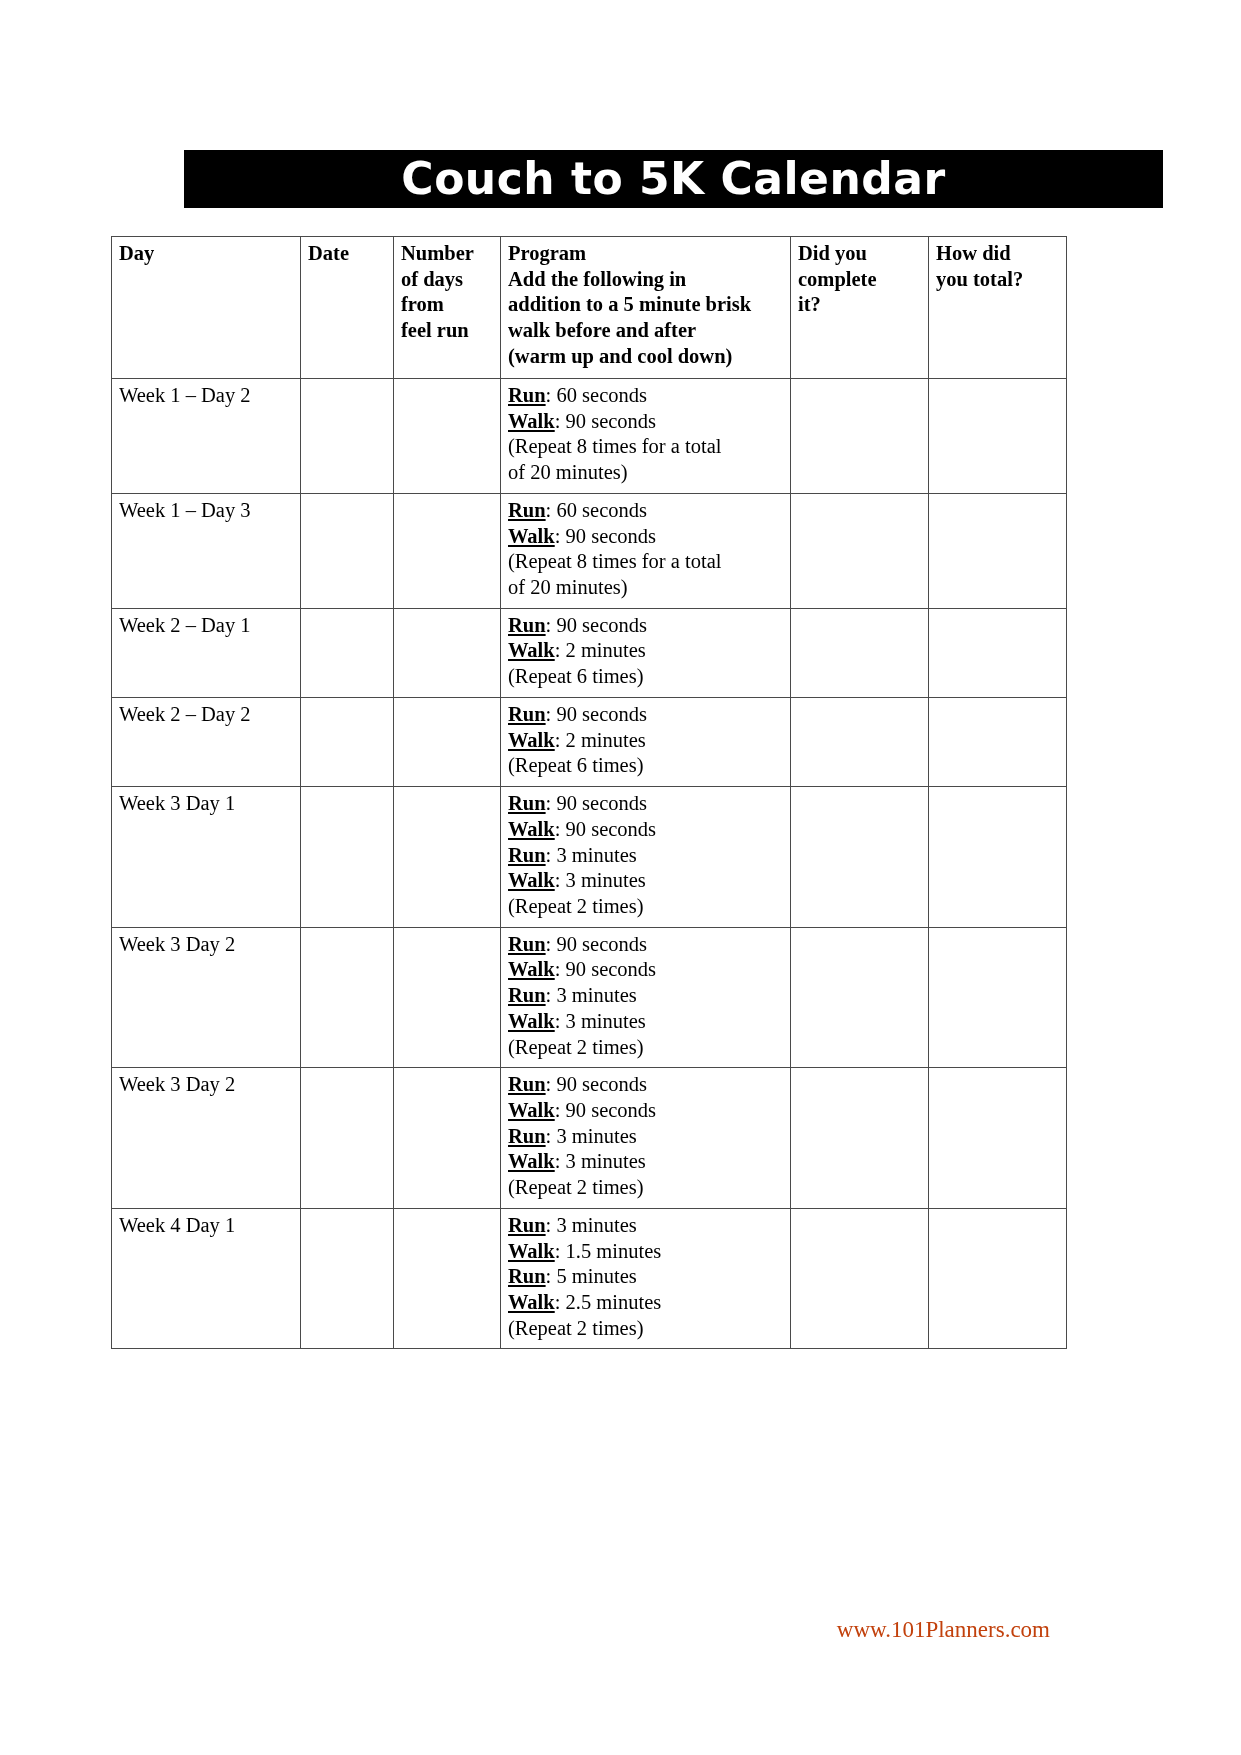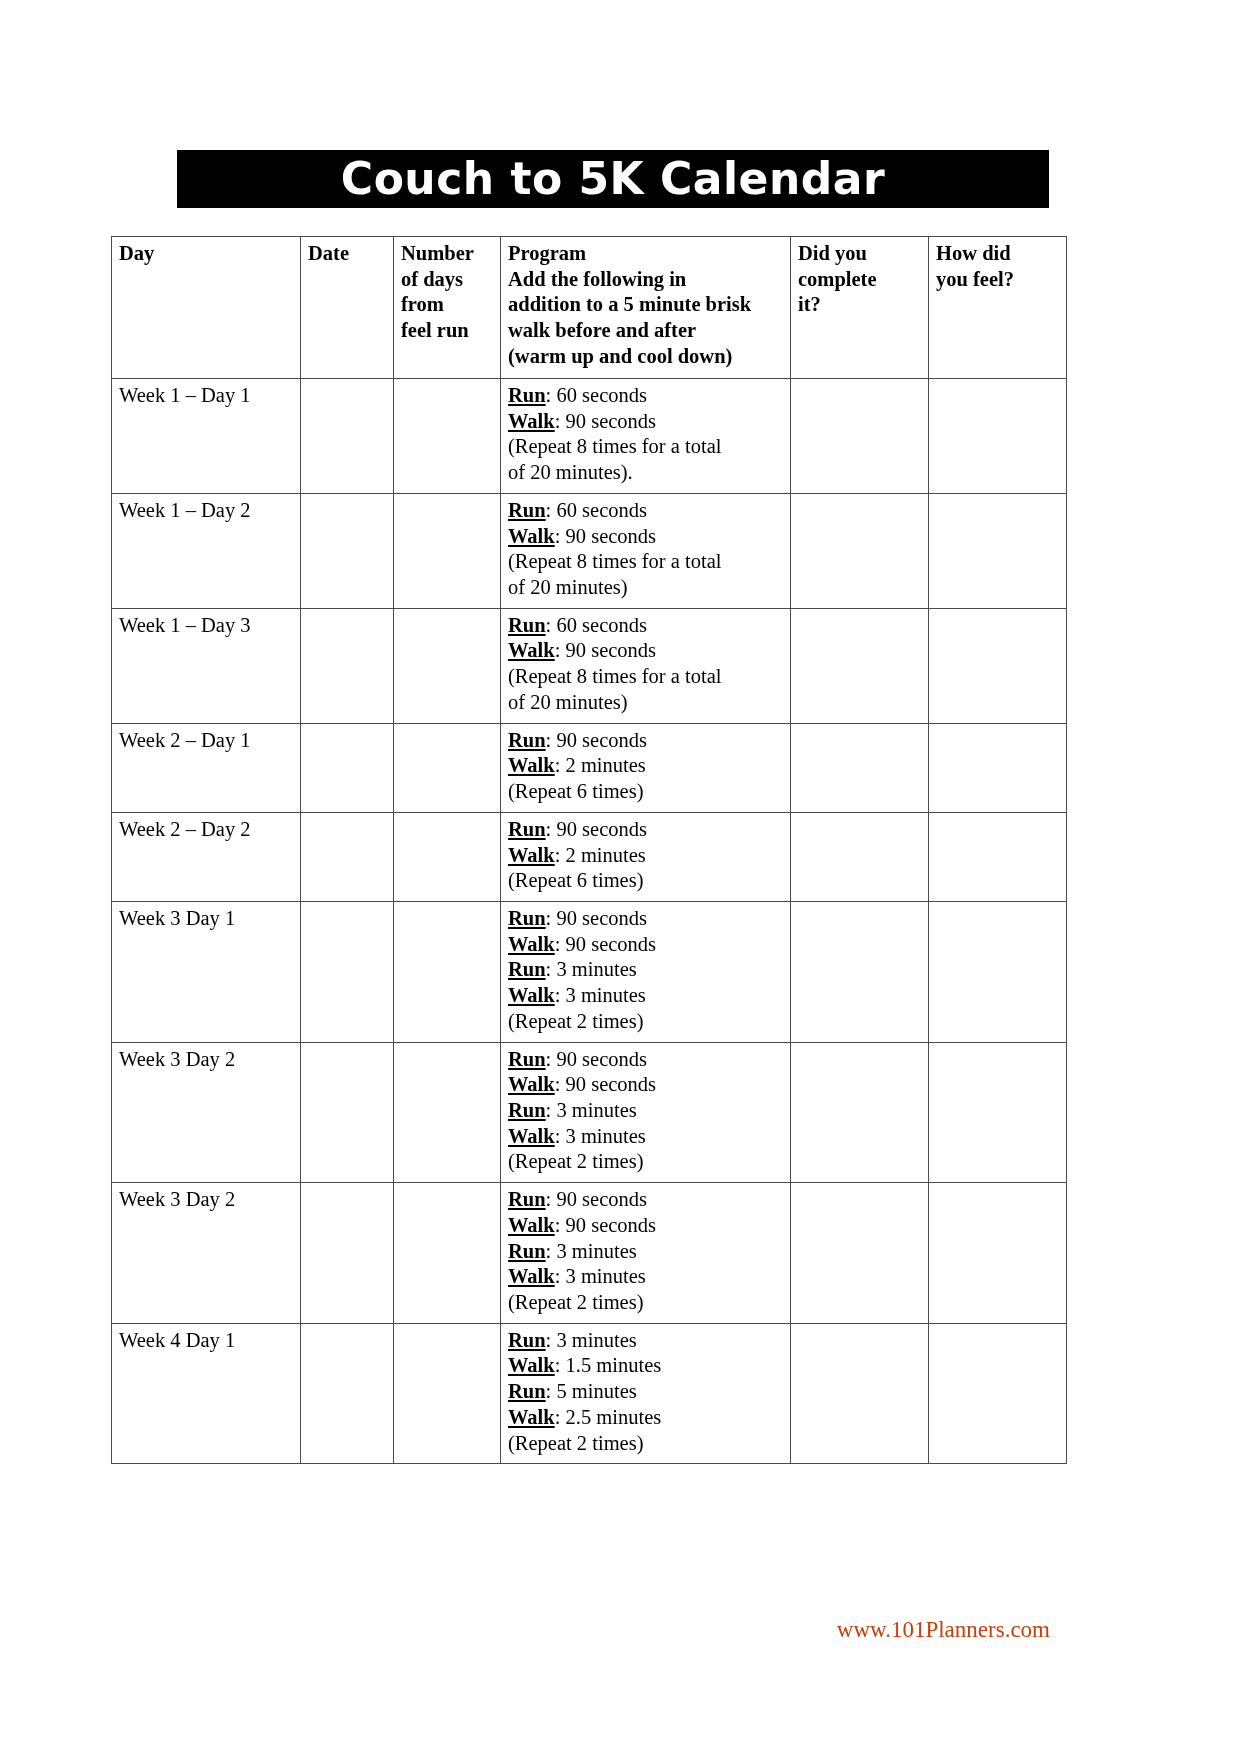--- a/index.html
+++ b/index.html
@@ -21,23 +21,23 @@
     position: absolute;
     left: 0; top: 0;
     width: 1241px;
     height: 1755px;
     background: #ffffff;
   }
 
   
   .title-banner {
     position: absolute;
-    left: 177px;
+    left: 184px;
     top: 150px;
-    width: 872px;
+    width: 979px;
     height: 58px;
     background: #000000;
     display: flex;
     align-items: center;
     justify-content: center;
     box-sizing: border-box;
   }
   .title-text {
     color: #ffffff;
     font-family: "DejaVu Sans", sans-serif;
@@ -145,39 +145,26 @@
             <div class="hdr-sub">walk before and after</div>
             <div class="hdr-sub">(warm up and cool down)</div>
           </th>
           <th class="hdr-cell">
             <div class="hdr-strong">Did you</div>
             <div class="hdr-strong">complete</div>
             <div class="hdr-strong">it?</div>
           </th>
           <th class="hdr-cell">
             <div class="hdr-strong">How did</div>
-            <div class="hdr-strong">you feel?</div>
+            <div class="hdr-strong">you total?</div>
           </th>
         </tr>
       </thead>
       <tbody id="cal-body">
           <tr>
-            <td>Week 1 – Day 1</td>
-            <td></td>
-            <td></td>
-            <td>
-              <div class="prog-line"><span class="rw">Run</span><span>: 60 seconds</span></div>
-              <div class="prog-line"><span class="rw">Walk</span><span>: 90 seconds</span></div>
-              <div class="prog-line">(Repeat 8 times for a total</div>
-              <div class="prog-line">of 20 minutes).</div>
-            </td>
-            <td></td>
-            <td></td>
-          </tr>
-          <tr>
             <td>Week 1 – Day 2</td>
             <td></td>
             <td></td>
             <td>
               <div class="prog-line"><span class="rw">Run</span><span>: 60 seconds</span></div>
               <div class="prog-line"><span class="rw">Walk</span><span>: 90 seconds</span></div>
               <div class="prog-line">(Repeat 8 times for a total</div>
               <div class="prog-line">of 20 minutes)</div>
             </td>
             <td></td>

